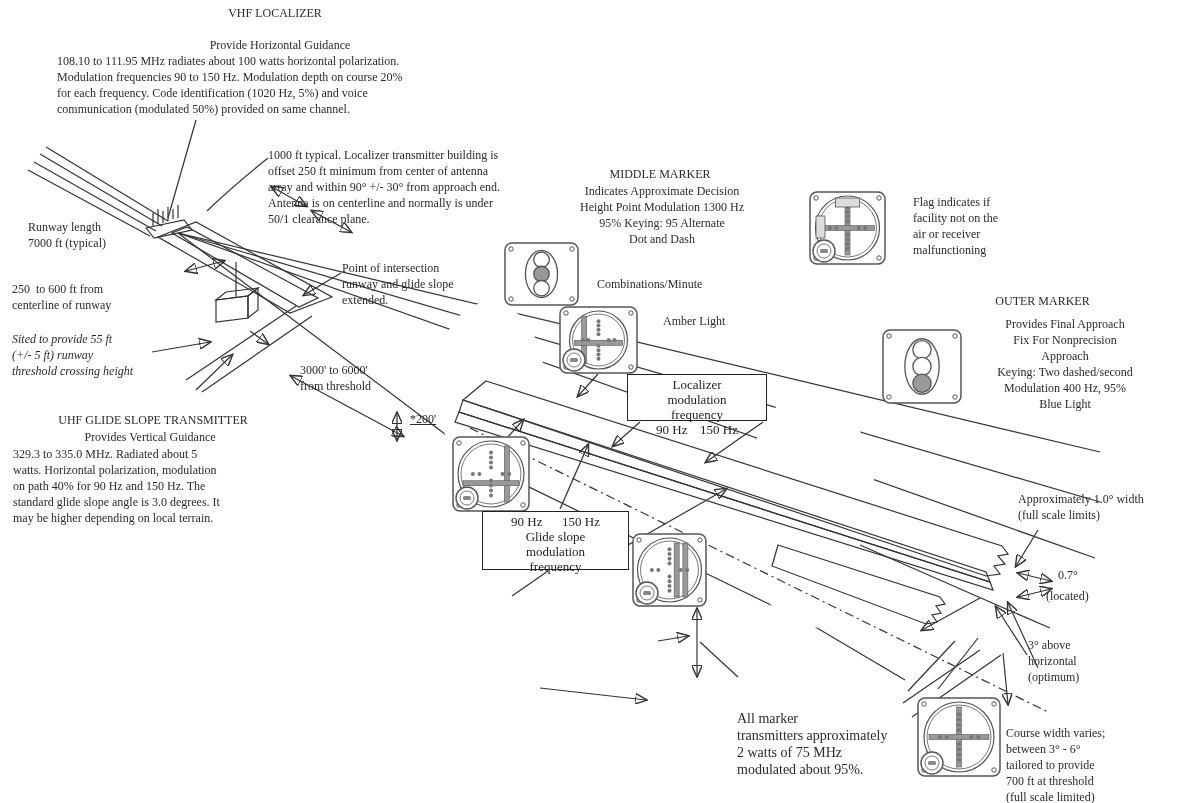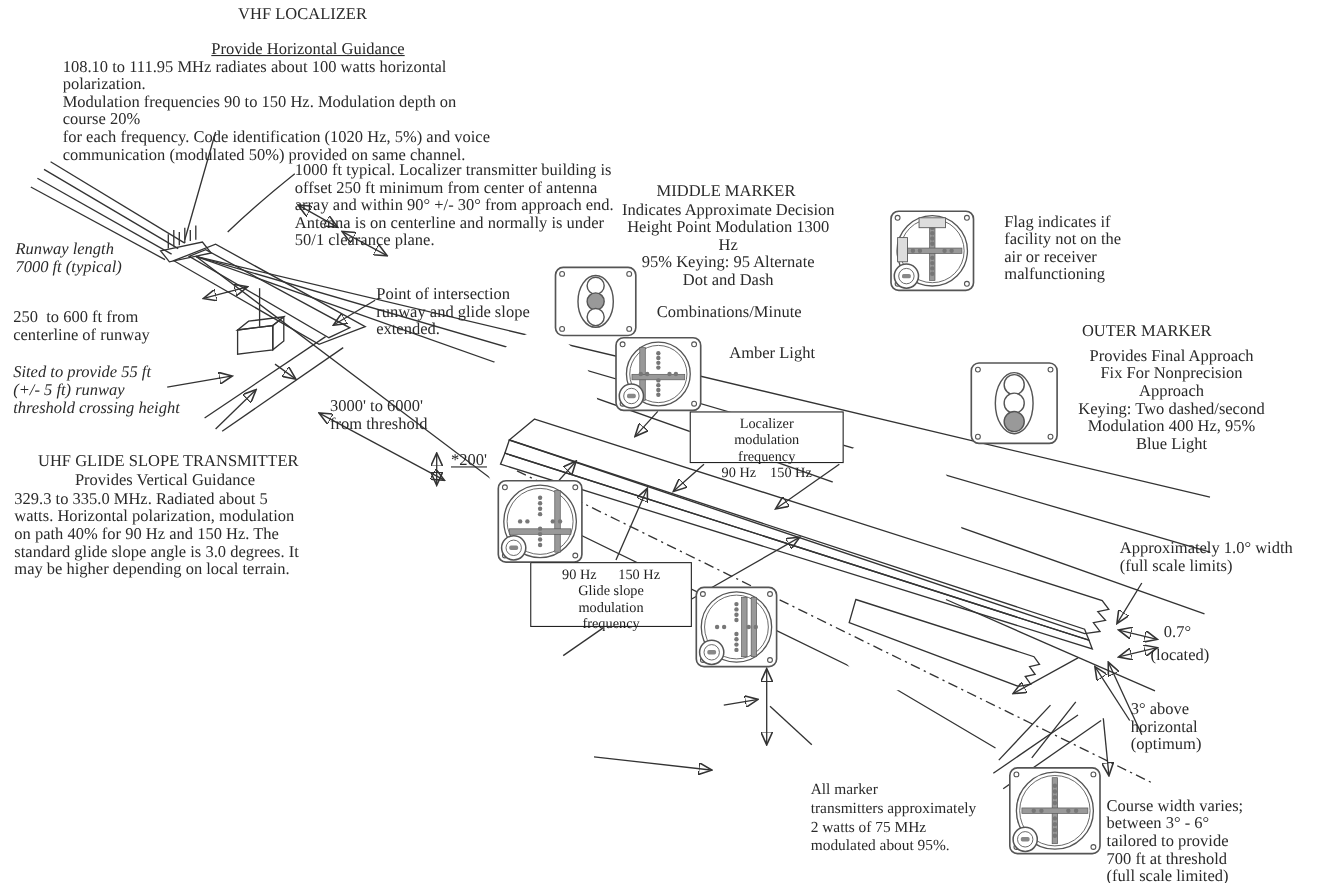--- a/index.html
+++ b/index.html
@@ -1,19 +1,19 @@
 <!DOCTYPE html>
 <html><head>
 <meta charset="utf-8">
 <style>
   html,body{margin:0;padding:0;background:#fff;}
   #stage{position:relative;width:1200px;height:803px;background:#fff;overflow:hidden;
          font-family:"Liberation Serif","DejaVu Serif",serif;color:#222;}
   #stage svg{position:absolute;left:0;top:0;}
-  .t{position:absolute;white-space:pre-wrap;font-size:15px;line-height:16px;color:#2a2a2a;}
+  .t{position:absolute;white-space:pre-wrap;font-size:12px;line-height:16px;color:#2a2a2a;}
   .tc{text-align:center;}
   .lbox{position:absolute;border:1.6px solid #222;background:#fff;font-size:13px;line-height:15px;
         text-align:center;padding:2px 22px;box-sizing:border-box;}
   .row{display:flex;justify-content:space-between;padding:0 6px;}
   line,path,polyline,polygon{stroke:#333;stroke-width:1.2;fill:none;}
 </style>
 </head>
 <body>
 
 <div id="stage">
@@ -265,21 +265,21 @@
           <circle cx="971.25" cy="737" r="2" fill="#777" stroke="none"></circle>
           <circle cx="978.25" cy="737" r="2" fill="#777" stroke="none"></circle>
           <circle cx="932" cy="763" r="11" fill="#fff" stroke="#555" stroke-width="1.4"></circle>
           <circle cx="932" cy="763" r="7" fill="#fff" stroke="#555" stroke-width="0.8"></circle>
           <rect x="928" y="761" width="8" height="4" rx="1.5" fill="#888"></rect>
         </g>
       </g>
 </svg>
 
 <div class="t tc" style="left:200px;top:5px;width:150px;">VHF LOCALIZER</div>
-<div class="t tc" style="left:160px;top:37px;width:240px;text-decoration:underline;">Provide Horizontal Guidance</div>
+<div class="t tc" style="left:160px;top:37px;width:240px;">Provide Horizontal Guidance</div>
 <div class="t" style="left:57px;top:53px;width:390px;">108.10 to 111.95 MHz radiates about 100 watts horizontal polarization.
 Modulation frequencies 90 to 150 Hz. Modulation depth on course 20%
 for each frequency. Code identification (1020 Hz, 5%) and voice
 communication (modulated 50%) provided on same channel.</div>
 <div class="t" style="left:268px;top:147px;width:320px;">1000 ft typical. Localizer transmitter building is
 offset 250 ft minimum from center of antenna
 array and within 90° +/- 30° from approach end.
 Antenna is on centerline and normally is under
 50/1 clearance plane.</div>
 
@@ -296,21 +296,21 @@
 malfunctioning</div>
 
 <div class="t tc" style="left:965px;top:293px;width:155px;">OUTER MARKER</div>
 <div class="t tc" style="left:950px;top:316px;width:230px;">Provides Final Approach
 Fix For Nonprecision
 Approach
 Keying: Two dashed/second
 Modulation 400 Hz, 95%
 Blue Light</div>
 
-<div class="t" style="left:14px;top:219px;width:130px;font-style:italic;">Runway length
+<div class="t" style="left:28px;top:219px;width:130px;">Runway length
 7000 ft (typical)</div>
 <div class="t" style="left:12px;top:281px;width:175px;">250  to 600 ft from
 centerline of runway</div>
 <div class="t" style="left:12px;top:331px;width:190px;font-style:italic;">Sited to provide 55 ft
 (+/- 5 ft) runway
 threshold crossing height</div>
 
 <div class="t tc" style="left:8px;top:412px;width:290px;">UHF GLIDE SLOPE TRANSMITTER</div>
 <div class="t tc" style="left:35px;top:429px;width:230px;">Provides Vertical Guidance</div>
 <div class="t" style="left:13px;top:446px;width:290px;">329.3 to 335.0 MHz. Radiated about 5

